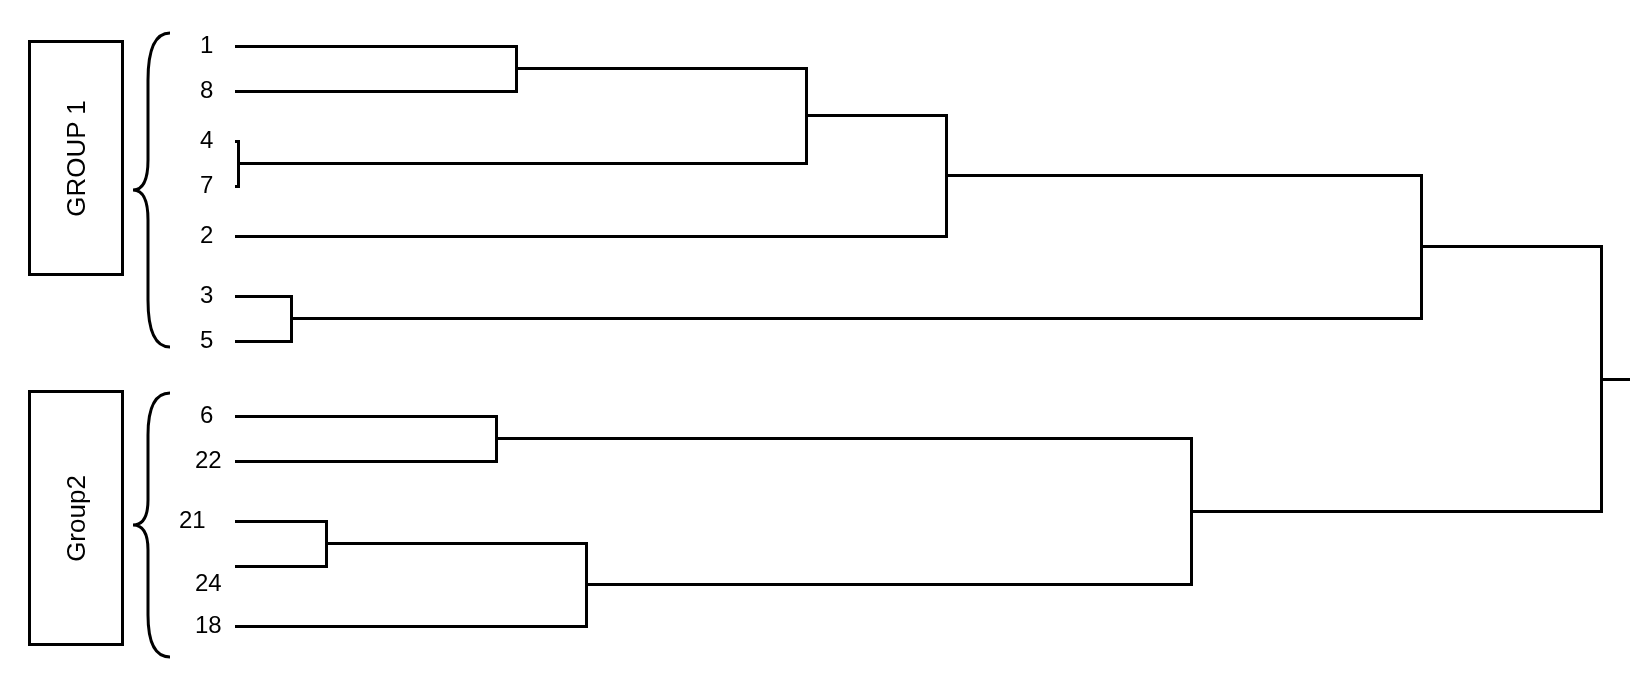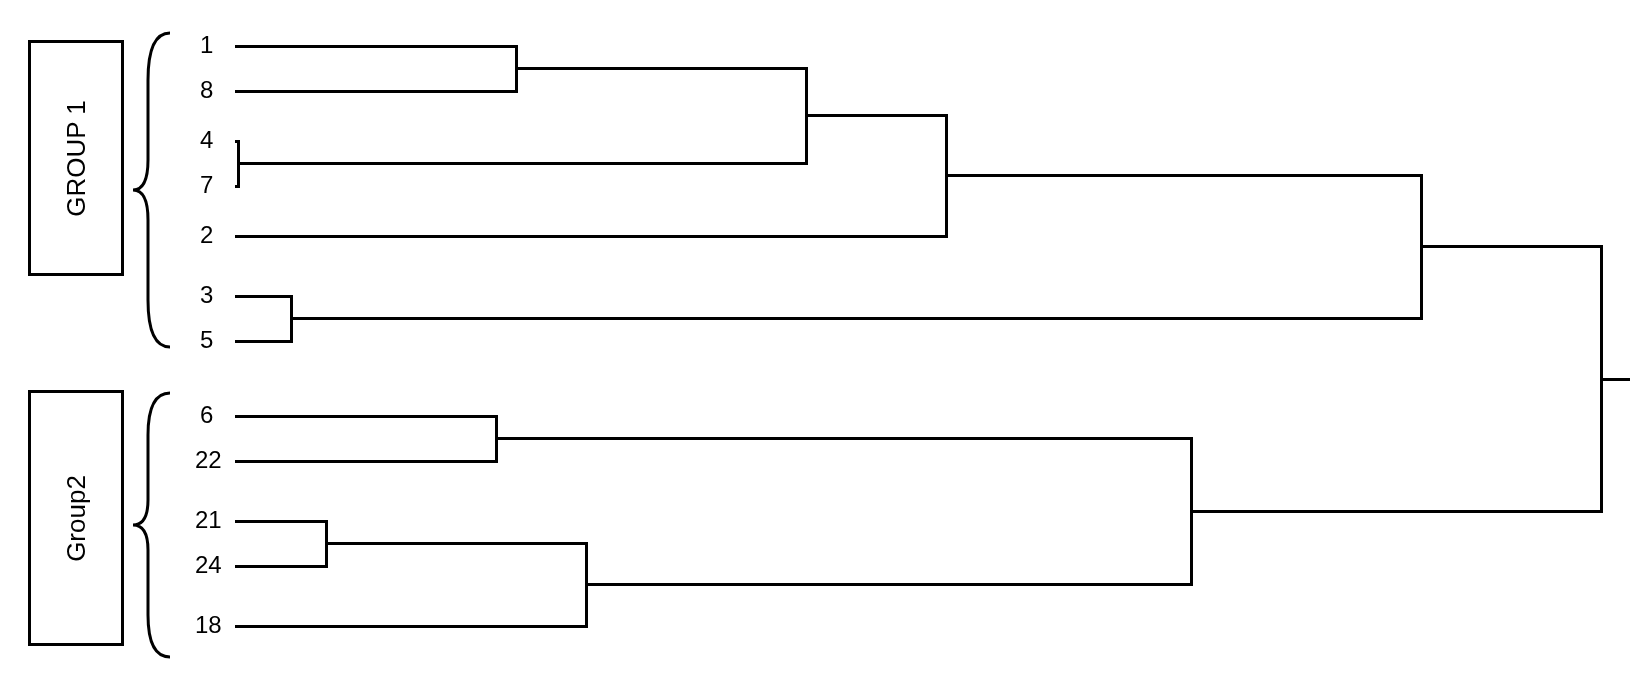--- a/index.html
+++ b/index.html
@@ -73,22 +73,22 @@
 
   <div class="leaf-label" style="left:200px; top:33px;">1</div>
   <div class="leaf-label" style="left:200px; top:78px;">8</div>
   <div class="leaf-label" style="left:200px; top:128px;">4</div>
   <div class="leaf-label" style="left:200px; top:173px;">7</div>
   <div class="leaf-label" style="left:200px; top:223px;">2</div>
   <div class="leaf-label" style="left:200px; top:283px;">3</div>
   <div class="leaf-label" style="left:200px; top:328px;">5</div>
   <div class="leaf-label" style="left:200px; top:403px;">6</div>
   <div class="leaf-label" style="left:195px; top:448px;">22</div>
-  <div class="leaf-label" style="left:195px; top:508px;">21</div>
-  <div class="leaf-label" style="left:195px; top:553px;">24</div>
+  <div class="leaf-label" style="left:179px; top:508px;">21</div>
+  <div class="leaf-label" style="left:195px; top:571px;">24</div>
   <div class="leaf-label" style="left:195px; top:613px;">18</div>
 
   <div class="hline" style="left:235px; top:45px; width:280px;"></div>
 
   <div class="hline" style="left:235px; top:90px; width:280px;"></div>
 
   <div class="vline" style="left:515px; top:45px; height:48px;"></div>
 
   <div class="hline" style="left:515px; top:67px; width:290px;"></div>
 

